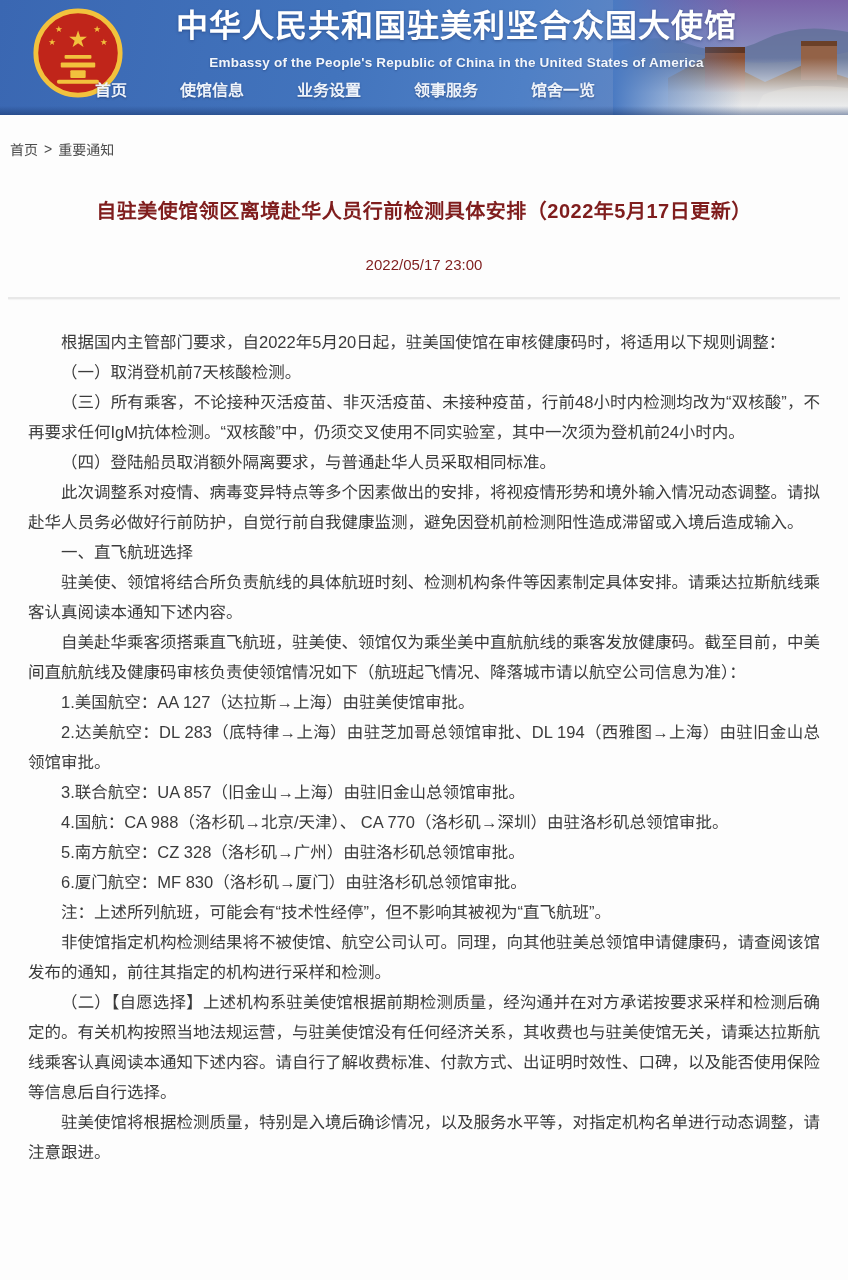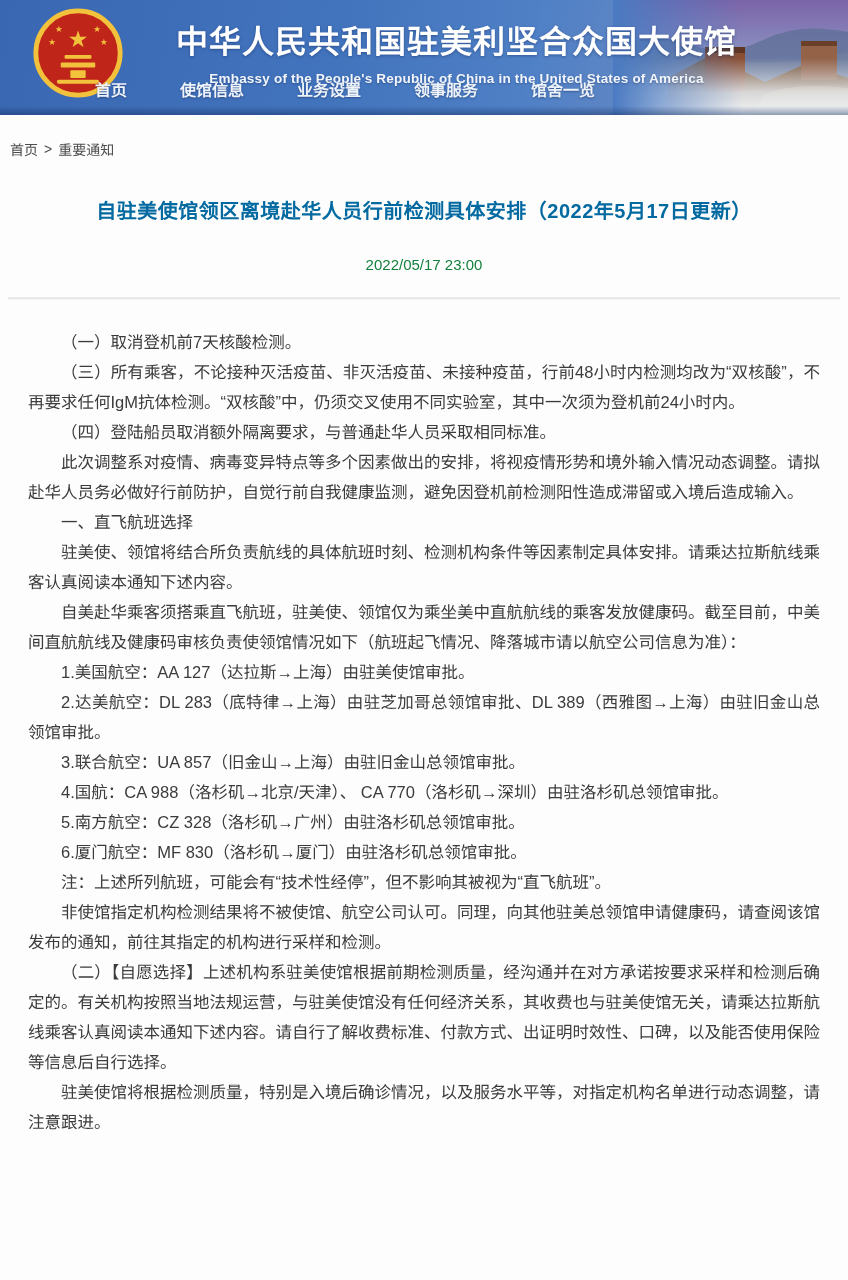--- a/index.html
+++ b/index.html
@@ -20,21 +20,21 @@
   .banner::after {
     content: ""; position: absolute; left: 0; right: 0; bottom: 0; height: 9px;
     background: linear-gradient(180deg, rgba(20,45,95,0) 0%, rgba(20,45,95,0.45) 100%);
   }
   .wall-photo { position: absolute; top: 0; right: 0; width: 235px; height: 115px; }
   .wall-fade {
     position: absolute; top: 0; right: 0; width: 235px; height: 115px;
     background: linear-gradient(90deg, #4a7ac2 0%, rgba(74,122,194,0.55) 22%, rgba(74,122,194,0) 55%);
   }
   .emblem { position: absolute; left: 32px; top: 7px; width: 92px; height: 92px; }
-  .title-block { position: absolute; left: 176px; top: 16px; }
+  .title-block { position: absolute; left: 176px; top: 0; }
   .title-cn {
     color: #ffffff; font-size: 32px; font-weight: 700; letter-spacing: 1px;
     text-shadow: 0 1px 3px rgba(20,40,90,0.45); white-space: nowrap;
   }
   .title-en {
     margin-top: 9px; color: #f2f6fb; font-size: 13.5px; font-weight: 700;
     letter-spacing: 0.2px; text-shadow: 0 1px 2px rgba(20,40,90,0.4); white-space: nowrap; text-align: center;
   }
   .nav-bar {
     position: absolute; left: 95px; bottom: 14px; width: 500px;
@@ -49,23 +49,23 @@
   .breadcrumb {
     padding: 24px 0 0 10px; font-size: 14px; color: #4c4c4c;
     display: flex; gap: 6px; align-items: center;
   }
   .breadcrumb .crumb { cursor: pointer; }
 
   
   .article { padding: 0 28px; }
   .article-title {
     margin-top: 36px; text-align: center;
-    font-size: 20px; font-weight: 700; color: #0369a1; letter-spacing: 0.5px;
+    font-size: 20px; font-weight: 700; color: #7f1d1d; letter-spacing: 0.5px;
   }
-  .article-date { margin-top: 32px; text-align: center; font-size: 15px; color: #15803d; }
+  .article-date { margin-top: 32px; text-align: center; font-size: 15px; color: #7f1d1d; }
   .article-divider {
     margin: 24px -20px 0 -20px; height: 0;
     border-top: 2px solid #e8e8e8;
     box-shadow: 0 1px 1px rgba(0,0,0,0.04);
   }
   .article-body { margin-top: 28px; }
   .para {
     font-size: 16.5px; line-height: 30px; color: #3b3b3b;
     text-indent: 2em; text-align: justify;
   }
@@ -134,29 +134,30 @@
   <span>&gt;</span>
   <span>重要通知</span>
 </div>
 
 <main class="article">
   <h1 class="article-title">自驻美使馆领区离境赴华人员行前检测具体安排（2022年5月17日更新）</h1>
   <div class="article-date">2022/05/17 23:00</div>
   <div class="article-divider"></div>
 
   <div class="article-body">
+    <p class="para">根据国内主管部门要求，自2022年5月20日起，驻美国使馆在审核健康码时，将适用以下规则调整：</p>
       <p class="para">（一）取消登机前7天核酸检测。</p>
       <p class="para">（三）所有乘客，不论接种灭活疫苗、非灭活疫苗、未接种疫苗，行前48小时内检测均改为“双核酸”，不再要求任何IgM抗体检测。“双核酸”中，仍须交叉使用不同实验室，其中一次须为登机前24小时内。</p>
       <p class="para">（四）登陆船员取消额外隔离要求，与普通赴华人员采取相同标准。</p>
       <p class="para">此次调整系对疫情、病毒变异特点等多个因素做出的安排，将视疫情形势和境外输入情况动态调整。请拟赴华人员务必做好行前防护，自觉行前自我健康监测，避免因登机前检测阳性造成滞留或入境后造成输入。</p>
       <p class="para">一、直飞航班选择</p>
       <p class="para">驻美使、领馆将结合所负责航线的具体航班时刻、检测机构条件等因素制定具体安排。请乘达拉斯航线乘客认真阅读本通知下述内容。</p>
       <p class="para">自美赴华乘客须搭乘直飞航班，驻美使、领馆仅为乘坐美中直航航线的乘客发放健康码。截至目前，中美间直航航线及健康码审核负责使领馆情况如下（航班起飞情况、降落城市请以航空公司信息为准）：</p>
       <p class="para">1.美国航空：AA 127（达拉斯→上海）由驻美使馆审批。</p>
-      <p class="para">2.达美航空：DL 283（底特律→上海）由驻芝加哥总领馆审批、DL 389（西雅图→上海）由驻旧金山总领馆审批。</p>
+      <p class="para">2.达美航空：DL 283（底特律→上海）由驻芝加哥总领馆审批、DL 194（西雅图→上海）由驻旧金山总领馆审批。</p>
       <p class="para">3.联合航空：UA 857（旧金山→上海）由驻旧金山总领馆审批。</p>
       <p class="para">4.国航：CA 988（洛杉矶→北京/天津）、 CA 770（洛杉矶→深圳）由驻洛杉矶总领馆审批。</p>
       <p class="para">5.南方航空：CZ 328（洛杉矶→广州）由驻洛杉矶总领馆审批。</p>
       <p class="para">6.厦门航空：MF 830（洛杉矶→厦门）由驻洛杉矶总领馆审批。</p>
       <p class="para">注：上述所列航班，可能会有“技术性经停”，但不影响其被视为“直飞航班”。</p>
       <p class="para">非使馆指定机构检测结果将不被使馆、航空公司认可。同理，向其他驻美总领馆申请健康码，请查阅该馆发布的通知，前往其指定的机构进行采样和检测。</p>
       <p class="para">（二）【自愿选择】上述机构系驻美使馆根据前期检测质量，经沟通并在对方承诺按要求采样和检测后确定的。有关机构按照当地法规运营，与驻美使馆没有任何经济关系，其收费也与驻美使馆无关，请乘达拉斯航线乘客认真阅读本通知下述内容。请自行了解收费标准、付款方式、出证明时效性、口碑，以及能否使用保险等信息后自行选择。</p>
       <p class="para">驻美使馆将根据检测质量，特别是入境后确诊情况，以及服务水平等，对指定机构名单进行动态调整，请注意跟进。</p>
   </div>
 </main>

